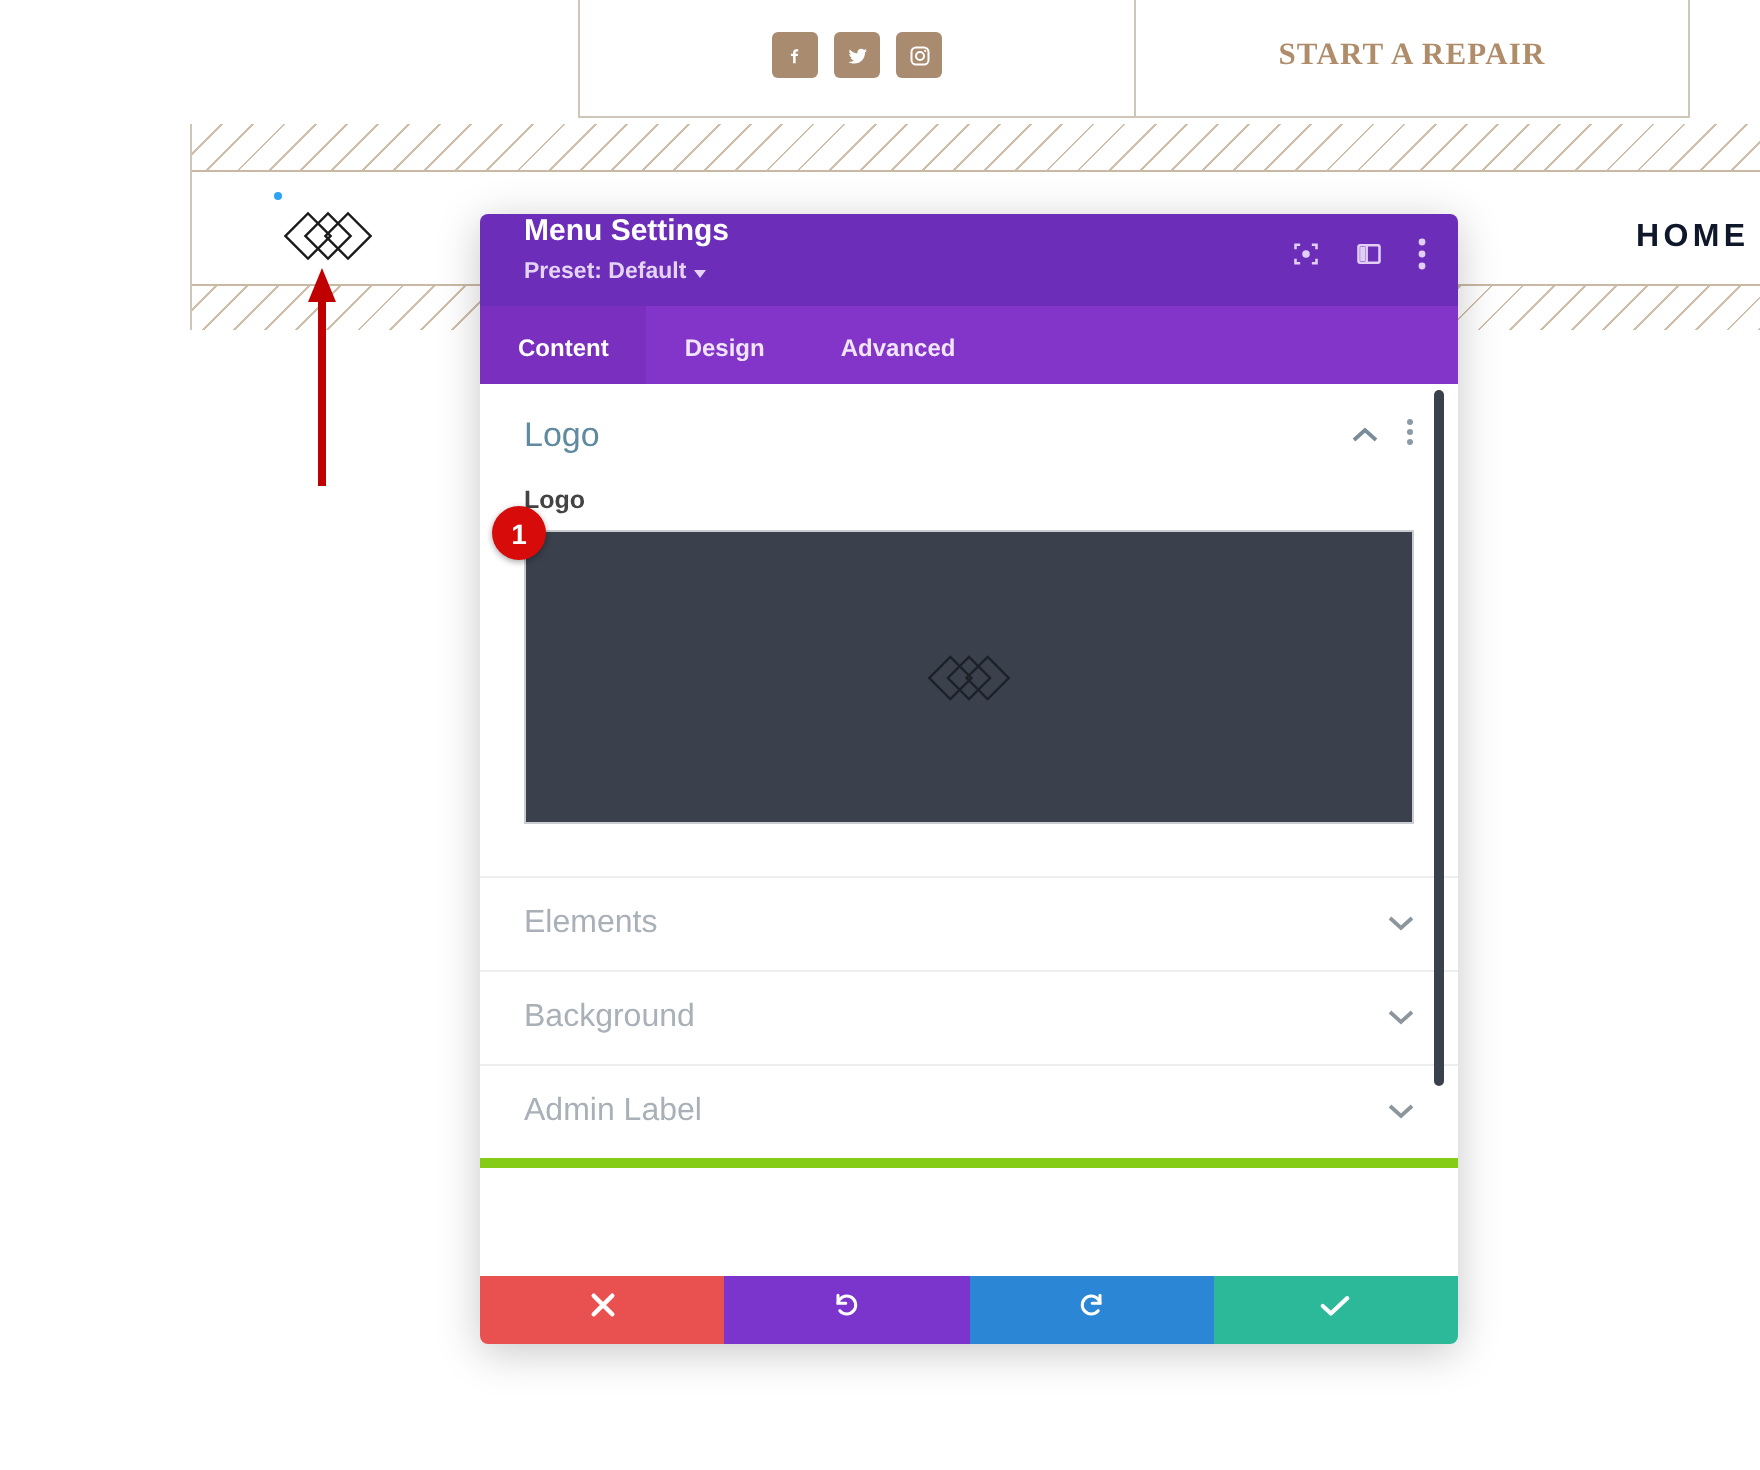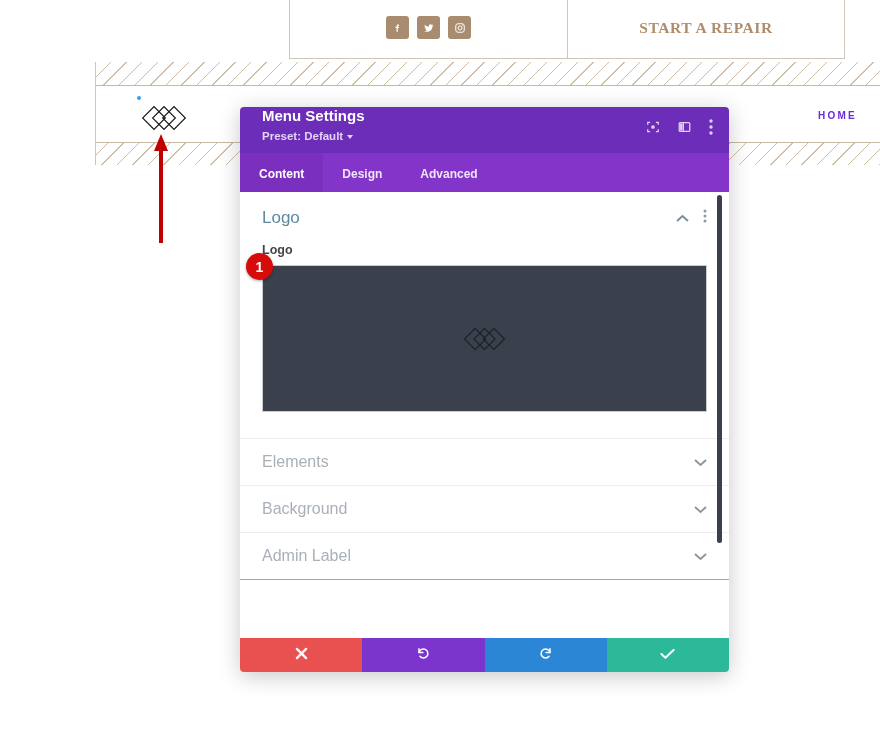--- a/index.html
+++ b/index.html
@@ -61,21 +61,21 @@
   
   .site-logo {
     position:absolute; left:140px; top:103px; width:48px; height:30px;
   }
   .site-logo-dot {
     position:absolute; left:-3px; top:-7px;
     width:4px; height:4px; border-radius:50%; background:#2ea3f2;
   }
   .nav-home {
     position:absolute; left:818px; top:110px;
-    font-size:10px; font-weight:bold; letter-spacing:2.2px; color:#6d28d9;
+    font-size:16px; font-weight:bold; letter-spacing:2.2px; color:#0f172a;
   }
 
   
   .arrow { position:absolute; left:153px; top:133px; width:16px; height:110px; }
 
   
   .modal {
     position:absolute; left:240px; top:107px; width:489px; height:565px;
     background:#fff; border-radius:4px;
     box-shadow:0 4px 22px rgba(0,0,0,0.22);
@@ -137,21 +137,21 @@
     box-shadow:0 1px 3px rgba(0,0,0,.35);
   }
 
   .acc-list { margin-top:26px; }
   .acc-row {
     display:flex; align-items:center; justify-content:space-between;
     padding:14px 22px; border-top:1px solid #eceef0;
     cursor:pointer;
   }
   .acc-row .t { color:#a9b0b8; font-size:16px; }
-  .acc-row:last-child { border-bottom:1px solid #84cc16; }
+  .acc-row:last-child { border-bottom:5px solid #84cc16; }
 
   .vscroll {
     position:absolute; right:7px; top:3px; width:5px; height:348px;
     background:#3a414c; border-radius:3px; cursor:pointer;
   }
 
   .modal-footer { display:flex; flex:0 0 auto; height:34px; }
   .fbtn {
     flex:1; display:flex; align-items:center; justify-content:center;
     cursor:pointer;

